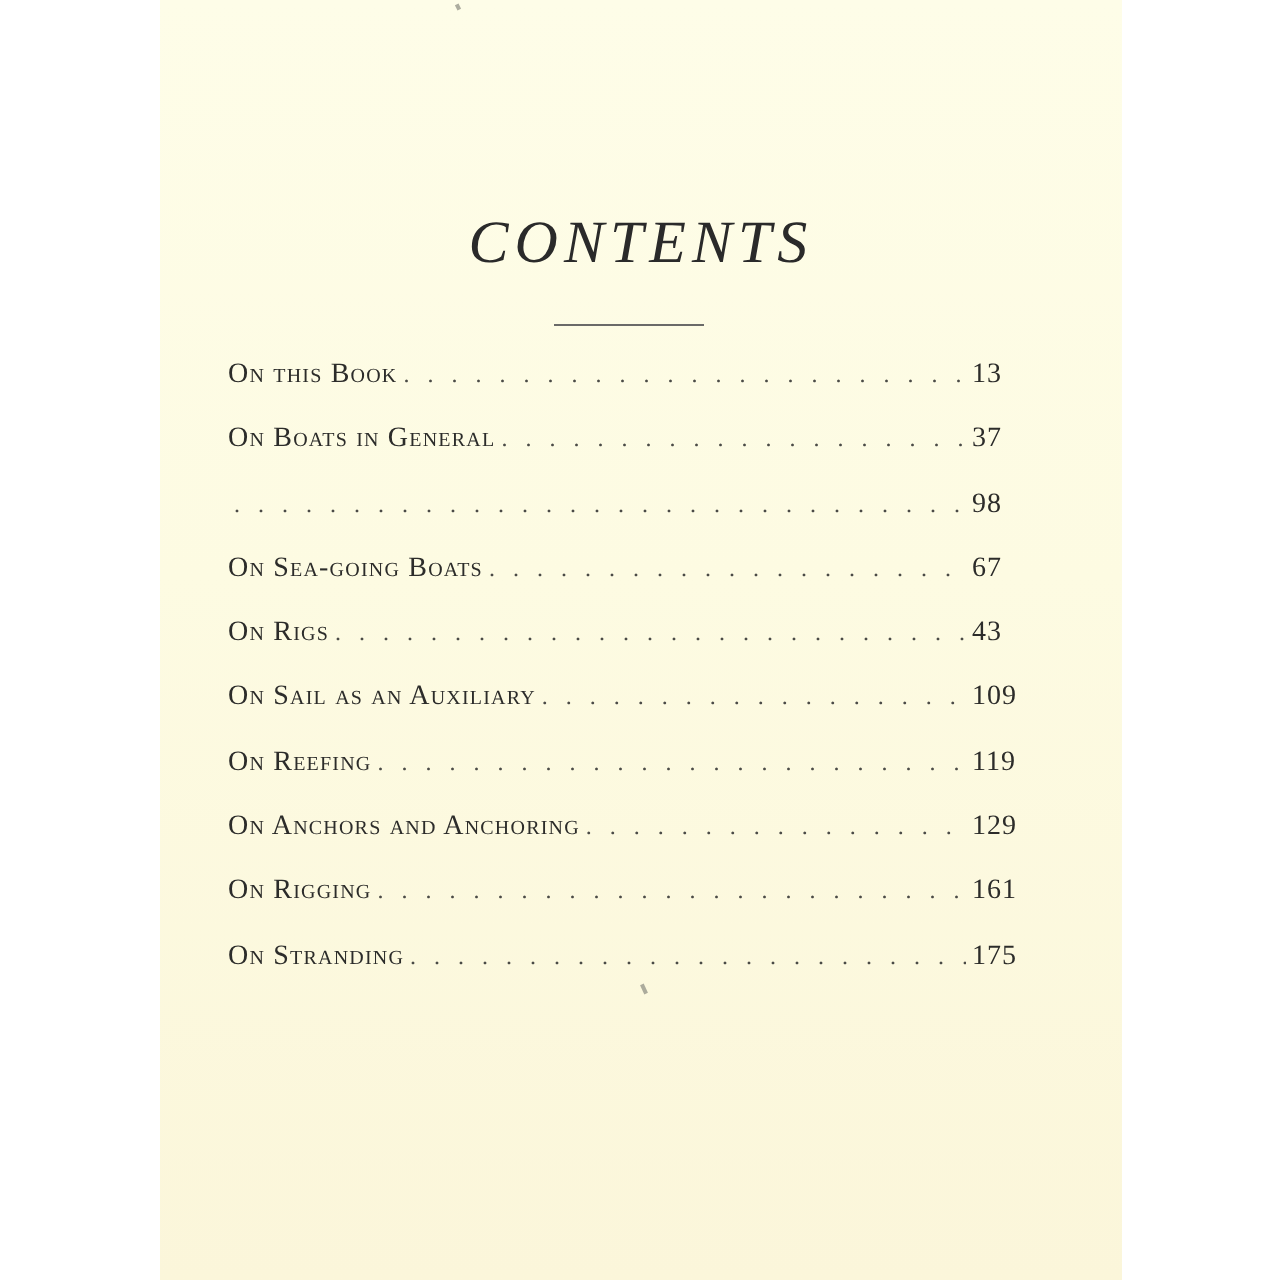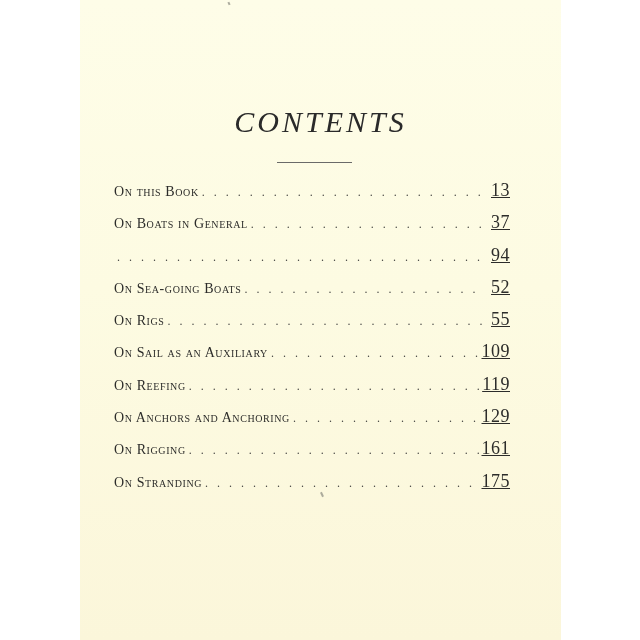--- a/index.html
+++ b/index.html
@@ -71,25 +71,23 @@
     letter-spacing: 7px;
     font-size: 12px;
     margin: 0 3px 0 3px;
   }
   .leader::before {
     content: ". . . . . . . . . . . . . . . . . . . . . . . . . . . . . . . . . . . . . . . .";
     letter-spacing: 3px;
   }
   .page-num {
     font-variant: normal;
-    font-size: 18px;
+    font-size: 14px;
     letter-spacing: 0.5px;
     min-width: 24px;
-    text-align: right;
-    text-decoration: underline;
   }
   .speck {
     position: absolute;
     width: 2px;
     height: 5px;
     background: #8a8a80;
     transform: rotate(-25deg);
     opacity: 0.7;
   }
 </style>
@@ -106,31 +104,31 @@
       <span class="leader"></span>
       <span class="page-num">13</span>
     </li>
     <li class="toc-row">
       <span class="toc-title">On Boats in General</span>
       <span class="leader"></span>
       <span class="page-num">37</span>
     </li>
     <li class="toc-row">
       <span class="leader"></span>
-      <span class="page-num">94</span>
+      <span class="page-num">98</span>
     </li>
     <li class="toc-row">
       <span class="toc-title">On Sea-going Boats</span>
       <span class="leader"></span>
-      <span class="page-num">52</span>
+      <span class="page-num">67</span>
     </li>
     <li class="toc-row">
       <span class="toc-title">On Rigs</span>
       <span class="leader"></span>
-      <span class="page-num">55</span>
+      <span class="page-num">43</span>
     </li>
     <li class="toc-row">
       <span class="toc-title">On Sail as an Auxiliary</span>
       <span class="leader"></span>
       <span class="page-num">109</span>
     </li>
     <li class="toc-row">
       <span class="toc-title">On Reefing</span>
       <span class="leader"></span>
       <span class="page-num">119</span>

